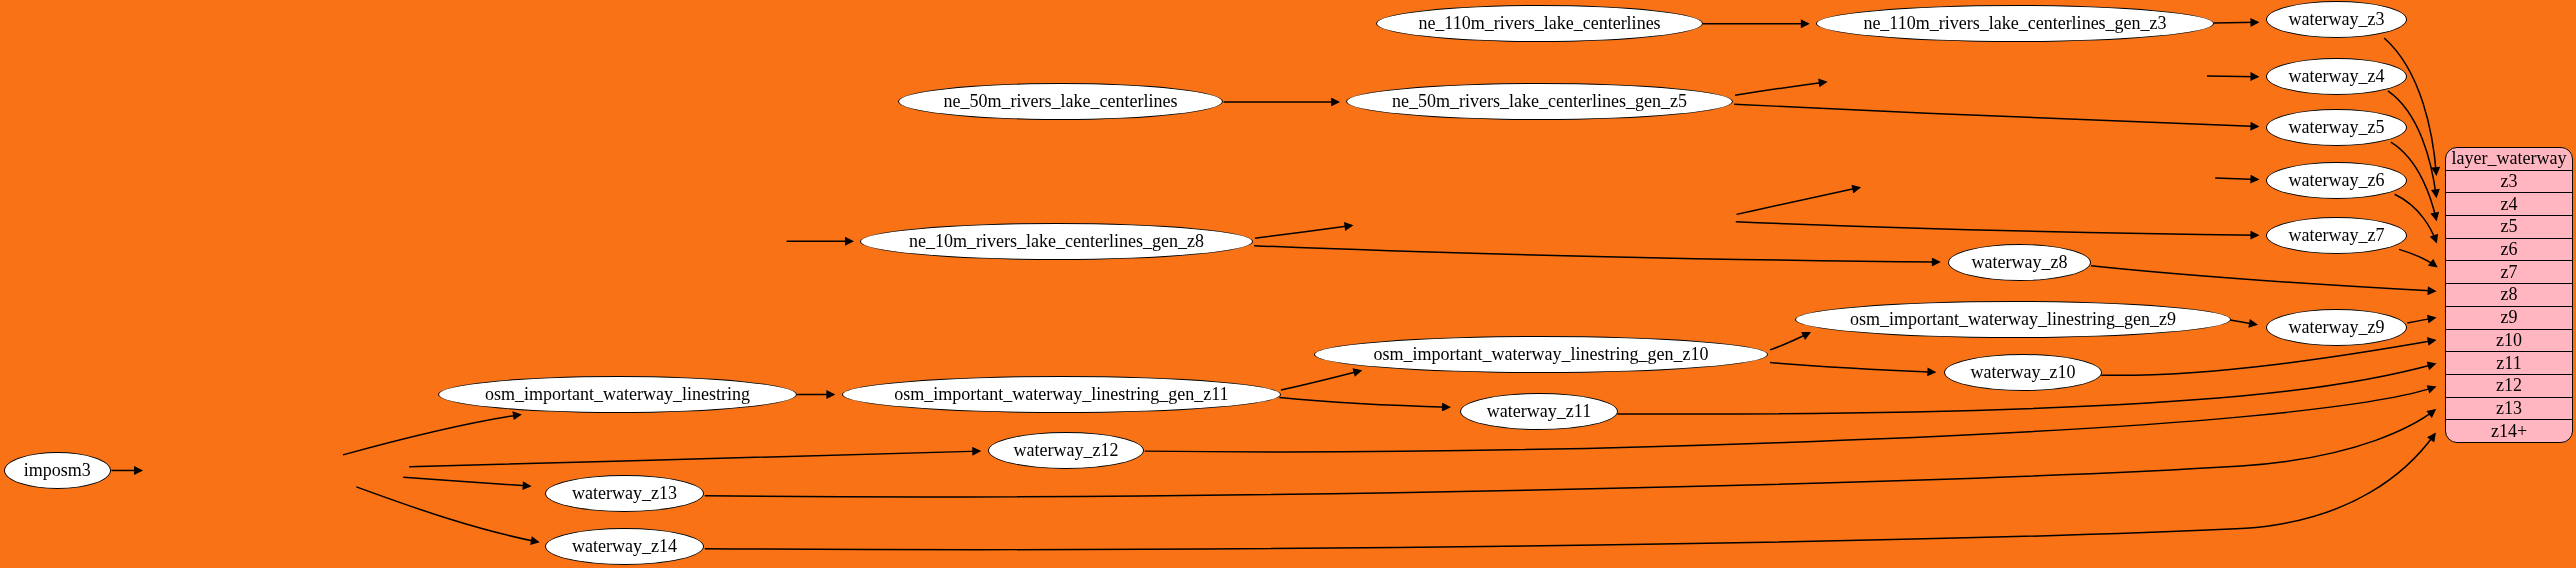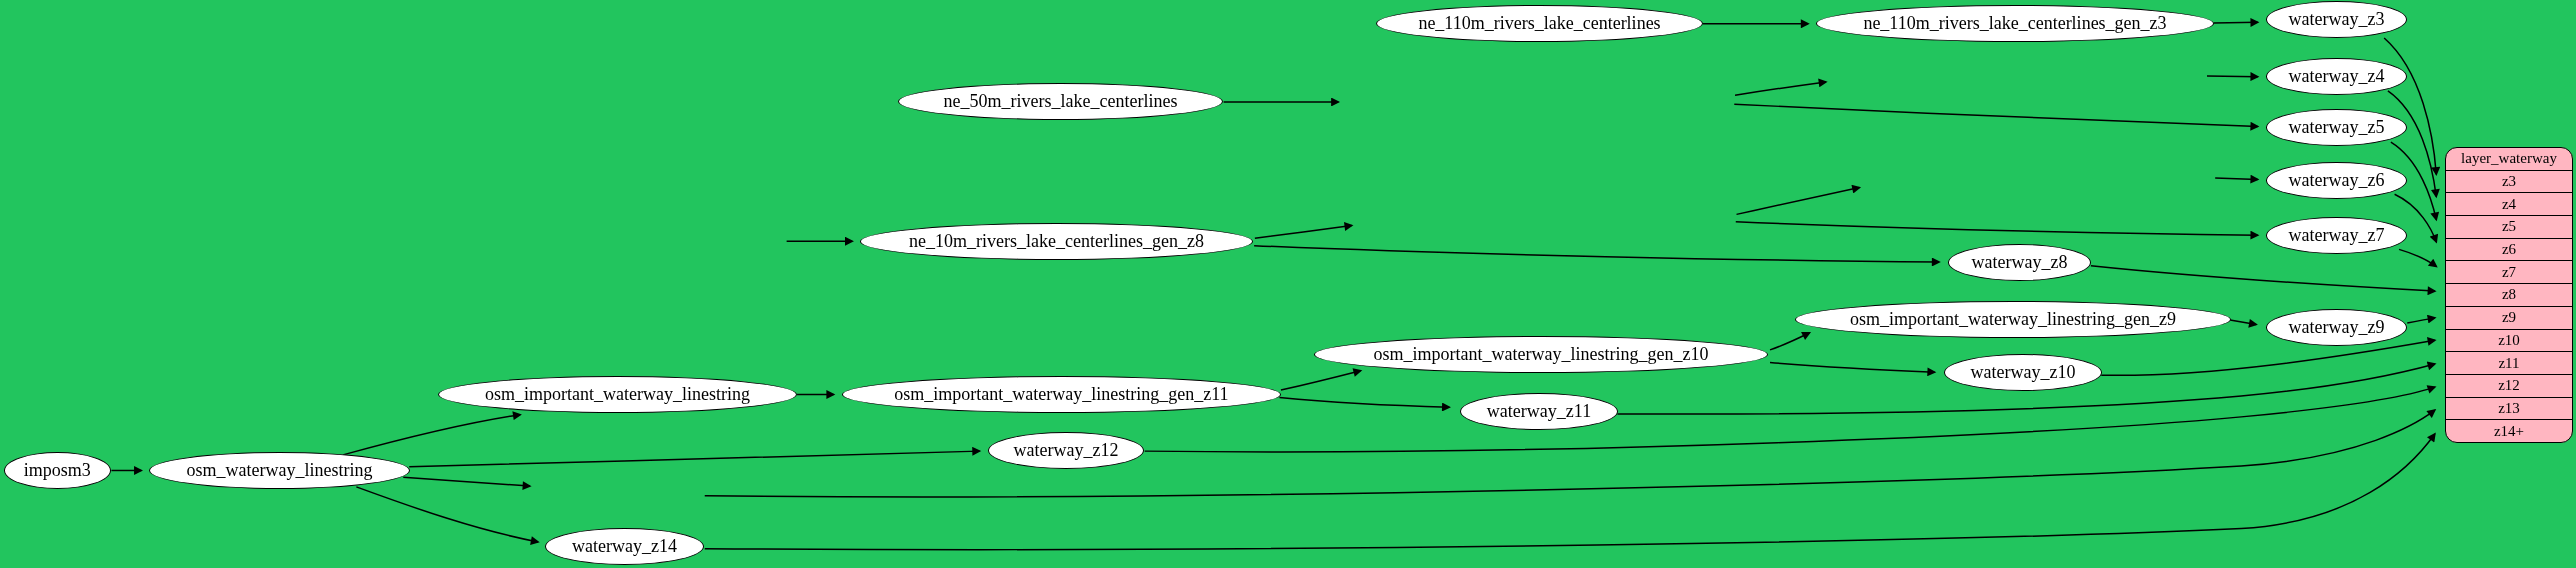--- a/index.html
+++ b/index.html
@@ -1,34 +1,34 @@
 <!DOCTYPE html>
 <html style="font-size:12px"><head>
 <meta charset="utf-8">
 <style>
   html,body{margin:0;padding:0;background:#ffffff;}
   #canvas{
-    position:relative;width:2576px;height:568px;background:#22c55e;
+    position:relative;width:2576px;height:568px;background:#f97316;
     font-family:"Liberation Serif","DejaVu Serif",serif;overflow:hidden;
   }
   #edges{position:absolute;left:0;top:0;}
   .node{
     position:absolute;box-sizing:border-box;
     background:#ffffff;border:1.5px solid #000;border-radius:50%;
     display:flex;align-items:center;justify-content:center;
     font-size:18px;color:#000;white-space:nowrap;z-index:2;
   }
   .rtable{
     position:absolute;box-sizing:border-box;
     background:#ffb6c1;border:1.5px solid #000;border-radius:12px;
     display:flex;flex-direction:column;z-index:2;overflow:hidden;
   }
   .trow{
     flex:1;display:flex;align-items:center;justify-content:center;
-    font-size:15px;color:#000;border-top:1.5px solid #000;
+    font-size:18px;color:#000;border-top:1.5px solid #000;
   }
   .trow:first-child{border-top:none;}
 </style>
 </head>
 <body>
 
 <div id="canvas">
 
   <svg id="edges" width="2576" height="568" viewBox="0 0 3459 763">
     <defs>
@@ -78,39 +78,40 @@
       <path d="M946,666 C1650,674 2650,648 3010,626 C3170,615 3245,570 3270,551" marker-end="url(#ah)"></path>
       <path d="M946,737 C1750,743 2650,727 3010,710 C3160,701 3235,632 3270,583" marker-end="url(#ah)"></path>
     </g>
   </svg>
 
   <div class="node" style="left:1376px;top:5.2px;width:327px;height:37px">ne_110m_rivers_lake_centerlines</div>
   <div class="node" style="left:1816px;top:5.2px;width:398px;height:37px">ne_110m_rivers_lake_centerlines_gen_z3</div>
   <div class="node" style="left:2266px;top:1px;width:141px;height:37px">waterway_z3</div>
 
   <div class="node" style="left:898px;top:83px;width:325px;height:37px">ne_50m_rivers_lake_centerlines</div>
+  <div class="node" style="left:1346px;top:83px;width:387px;height:37px">ne_50m_rivers_lake_centerlines_gen_z5</div>
   <div class="node" style="left:2266px;top:58px;width:141px;height:37px">waterway_z4</div>
   <div class="node" style="left:2266px;top:109px;width:141px;height:37px">waterway_z5</div>
 
   <div class="node" style="left:860px;top:223px;width:393px;height:37px">ne_10m_rivers_lake_centerlines_gen_z8</div>
   <div class="node" style="left:2266px;top:162px;width:141px;height:37px">waterway_z6</div>
   <div class="node" style="left:2266px;top:217px;width:141px;height:37px">waterway_z7</div>
   <div class="node" style="left:1948px;top:244px;width:143px;height:37px">waterway_z8</div>
 
   <div class="node" style="left:438px;top:376px;width:359px;height:37px">osm_important_waterway_linestring</div>
   <div class="node" style="left:842px;top:376px;width:439px;height:37px">osm_important_waterway_linestring_gen_z11</div>
   <div class="node" style="left:1314px;top:336px;width:454px;height:37px">osm_important_waterway_linestring_gen_z10</div>
   <div class="node" style="left:1795px;top:301px;width:436px;height:37px">osm_important_waterway_linestring_gen_z9</div>
   <div class="node" style="left:2266px;top:309px;width:141px;height:37px">waterway_z9</div>
   <div class="node" style="left:1944px;top:354px;width:158px;height:37px">waterway_z10</div>
   <div class="node" style="left:1460px;top:393px;width:158px;height:37px">waterway_z11</div>
 
   <div class="node" style="left:3.7px;top:452px;width:107px;height:37px">imposm3</div>
-  <div class="node" style="left:149px;top:452px;width:261px;height:37px">osm_waterway_linestring</div>
   <div class="node" style="left:988px;top:432px;width:156px;height:37px">waterway_z12</div>
+  <div class="node" style="left:545px;top:475px;width:159px;height:37px">waterway_z13</div>
   <div class="node" style="left:545px;top:528px;width:159px;height:37px">waterway_z14</div>
 
   <div class="rtable" style="left:2445px;top:147px;width:128px;height:296px">
     <div class="trow">layer_waterway</div>
     <div class="trow">z3</div>
     <div class="trow">z4</div>
     <div class="trow">z5</div>
     <div class="trow">z6</div>
     <div class="trow">z7</div>
     <div class="trow">z8</div>

